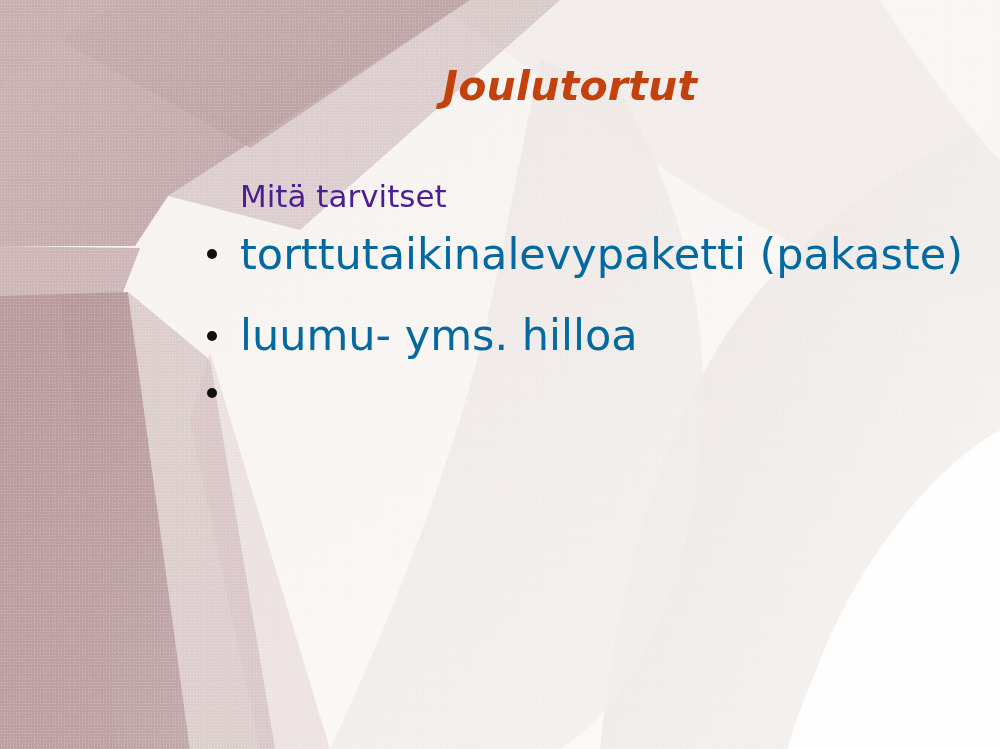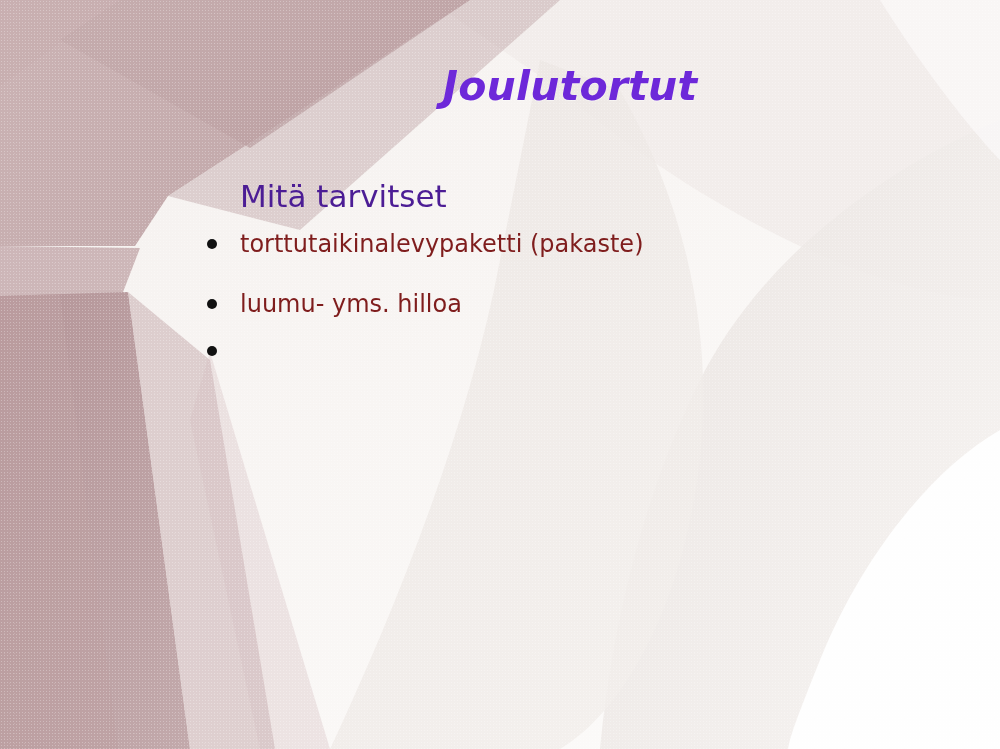--- a/index.html
+++ b/index.html
@@ -61,21 +61,21 @@
     position: absolute;
     left: 0;
     right: 0;
     top: 62px;
     text-align: center;
     font-family: "DejaVu Sans", sans-serif;
     font-size: 41px;
     font-weight: bold;
     font-style: italic;
     letter-spacing: .2px;
-    color: #6d28d9;
+    color: #c2410c;
     padding-left: 140px;
     text-shadow: 0 1px 0 rgba(255,255,255,.45);
   }
 
   .body-block {
     position: absolute;
     left: 200px;
     top: 178px;
     width: 700px;
   }
@@ -91,22 +91,22 @@
 
   ul.bullets {
     list-style: none;
     margin: 0;
     padding: 0;
   }
 
   ul.bullets li {
     position: relative;
     font-family: "DejaVu Sans", sans-serif;
-    font-size: 24px;
-    color: #7f1d1d;
+    font-size: 43px;
+    color: #0369a1;
     line-height: 1.1;
     padding-left: 40px;
     margin-bottom: 34px;
     white-space: nowrap;
   }
 
   ul.bullets li .bullet-dot {
     position: absolute;
     left: 7px;
     top: 50%;

